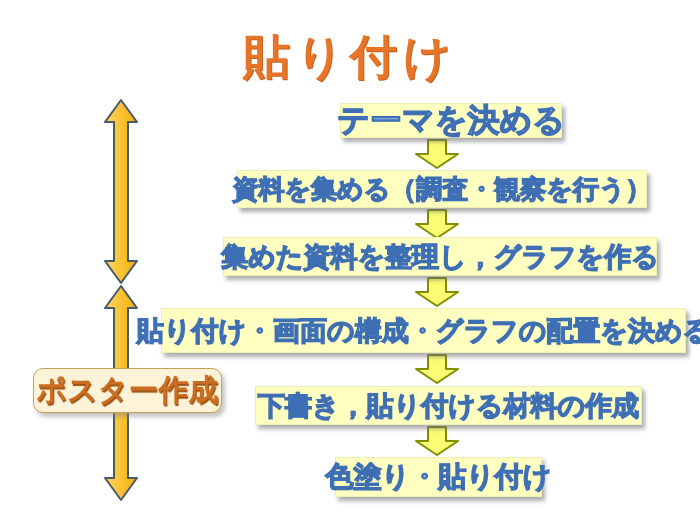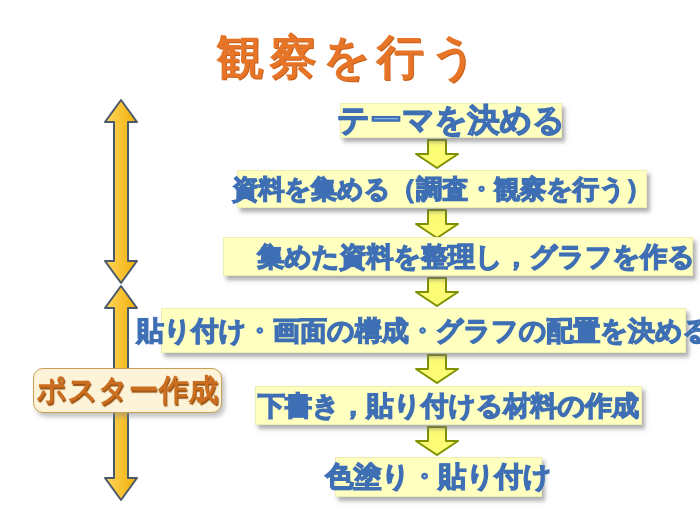--- a/index.html
+++ b/index.html
@@ -30,21 +30,21 @@
     box-shadow:3px 4px 4px rgba(110,110,110,0.55);
     display:flex;align-items:center;justify-content:center;
     white-space:nowrap;
     font-weight:bold;
     color:#a8c8ec;
     -webkit-text-stroke:1.3px #3e6fb5;
     text-shadow:0 0 1px #3e6fb5;
   }
   .step1{left:340px;top:103px;width:220px;height:33px;font-size:32px;}
   .step2{left:237px;top:170px;width:408px;height:36px;font-size:26px;}
-  .step3{left:223px;top:237px;width:432px;height:37px;font-size:27px;padding-left:36px;}
+  .step3{left:223px;top:237px;width:432px;height:37px;font-size:27px;}
   .step4{left:161px;top:308px;width:523px;height:43px;font-size:27px;}
   .step5{left:255px;top:386px;width:385px;height:37px;font-size:27px;}
   .step6{left:335px;top:457px;width:205px;height:38px;font-size:28px;}
 
   
   .phase{
     position:absolute;z-index:3;
     background:#fcf3d9;
     border:1px solid #c9a053;
     box-shadow:3px 4px 4px rgba(140,140,140,0.5);
@@ -75,21 +75,21 @@
 
     <polygon points="121,286 105,308 114,308 114,478 105,478 121,500 137,478 128,478 128,308 137,308" fill="url(#goldGrad)" stroke="#4a5a6a" stroke-width="2" stroke-linejoin="round"></polygon>
 
     <use href="#blockArrow" x="437" y="140"></use>
     <use href="#blockArrow" x="437" y="210"></use>
     <use href="#blockArrow" x="437" y="278"></use>
     <use href="#blockArrow" x="437" y="355"></use>
     <use href="#blockArrow" x="437" y="427"></use>
   </svg>
 
-  <div class="title">観察を行う</div>
+  <div class="title">貼り付け</div>
 
   <div class="step step1">テーマを決める</div>
   <div class="step step2">資料を集める（調査・観察を行う）</div>
   <div class="step step3">集めた資料を整理し，グラフを作る</div>
   <div class="step step4">貼り付け・画面の構成・グラフの配置を決める</div>
   <div class="step step6">色塗り・貼り付け</div>
   <div class="step step5">下書き，貼り付ける材料の作成</div>
 
   <div class="phase phase2">ポスター作成</div>
 

